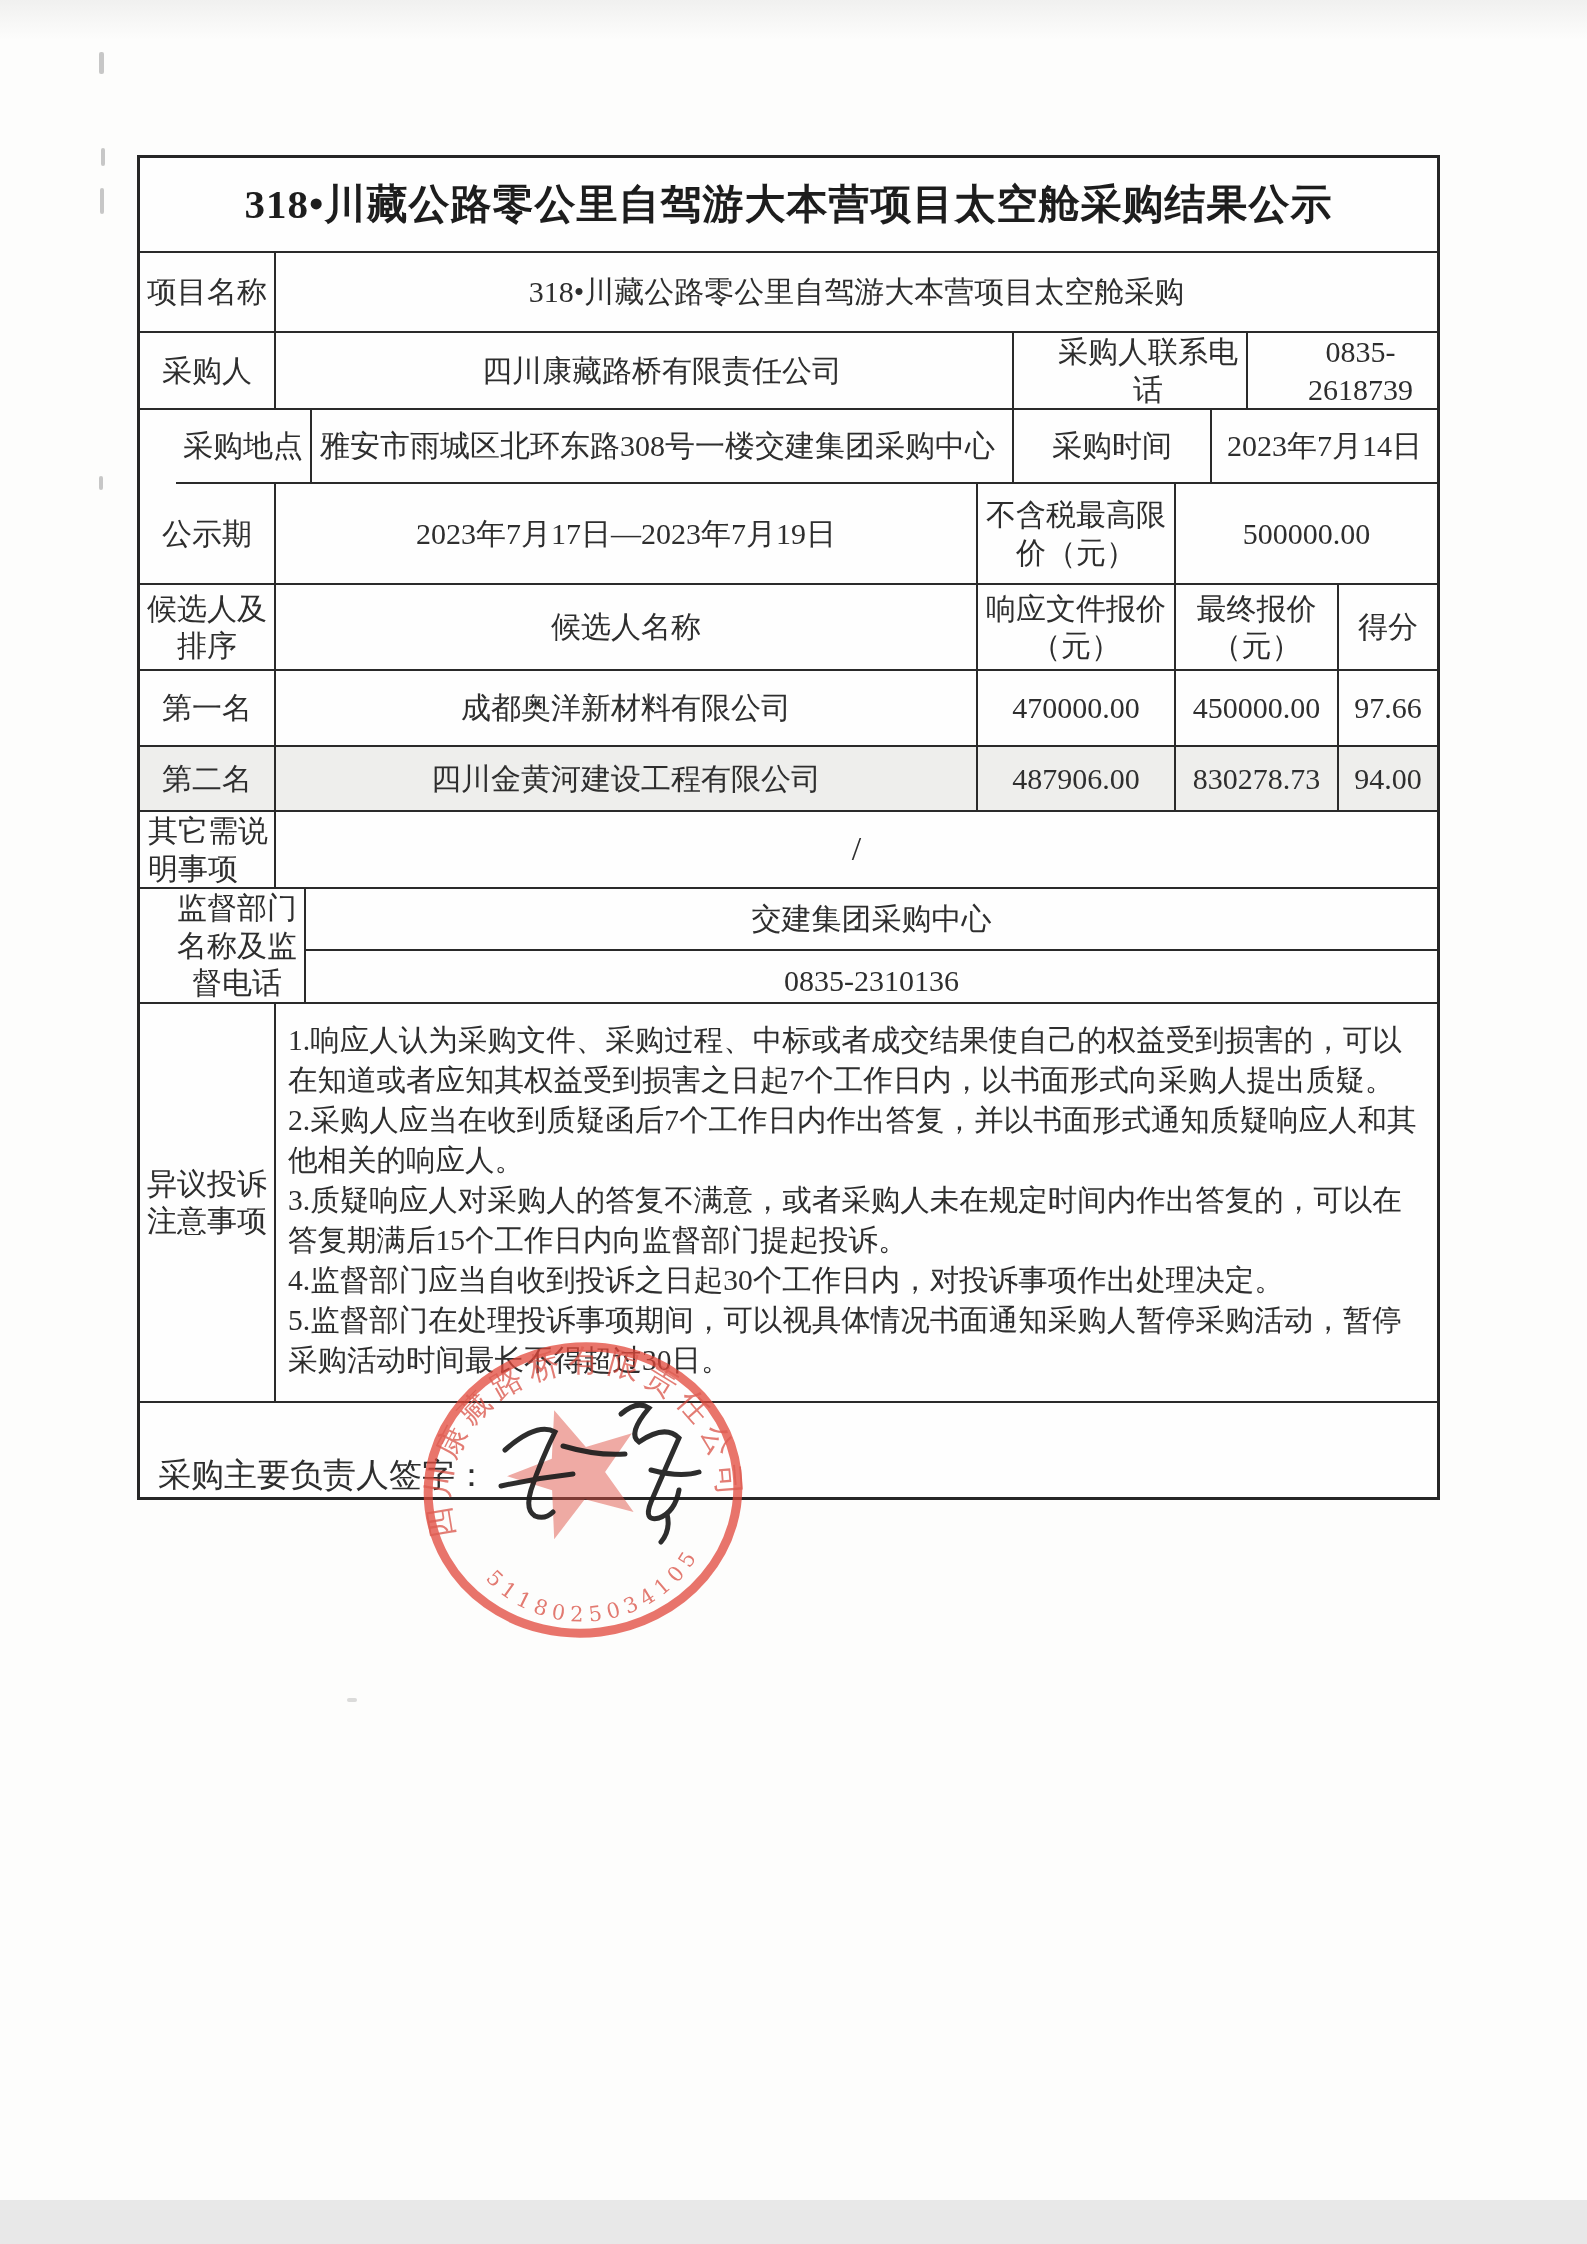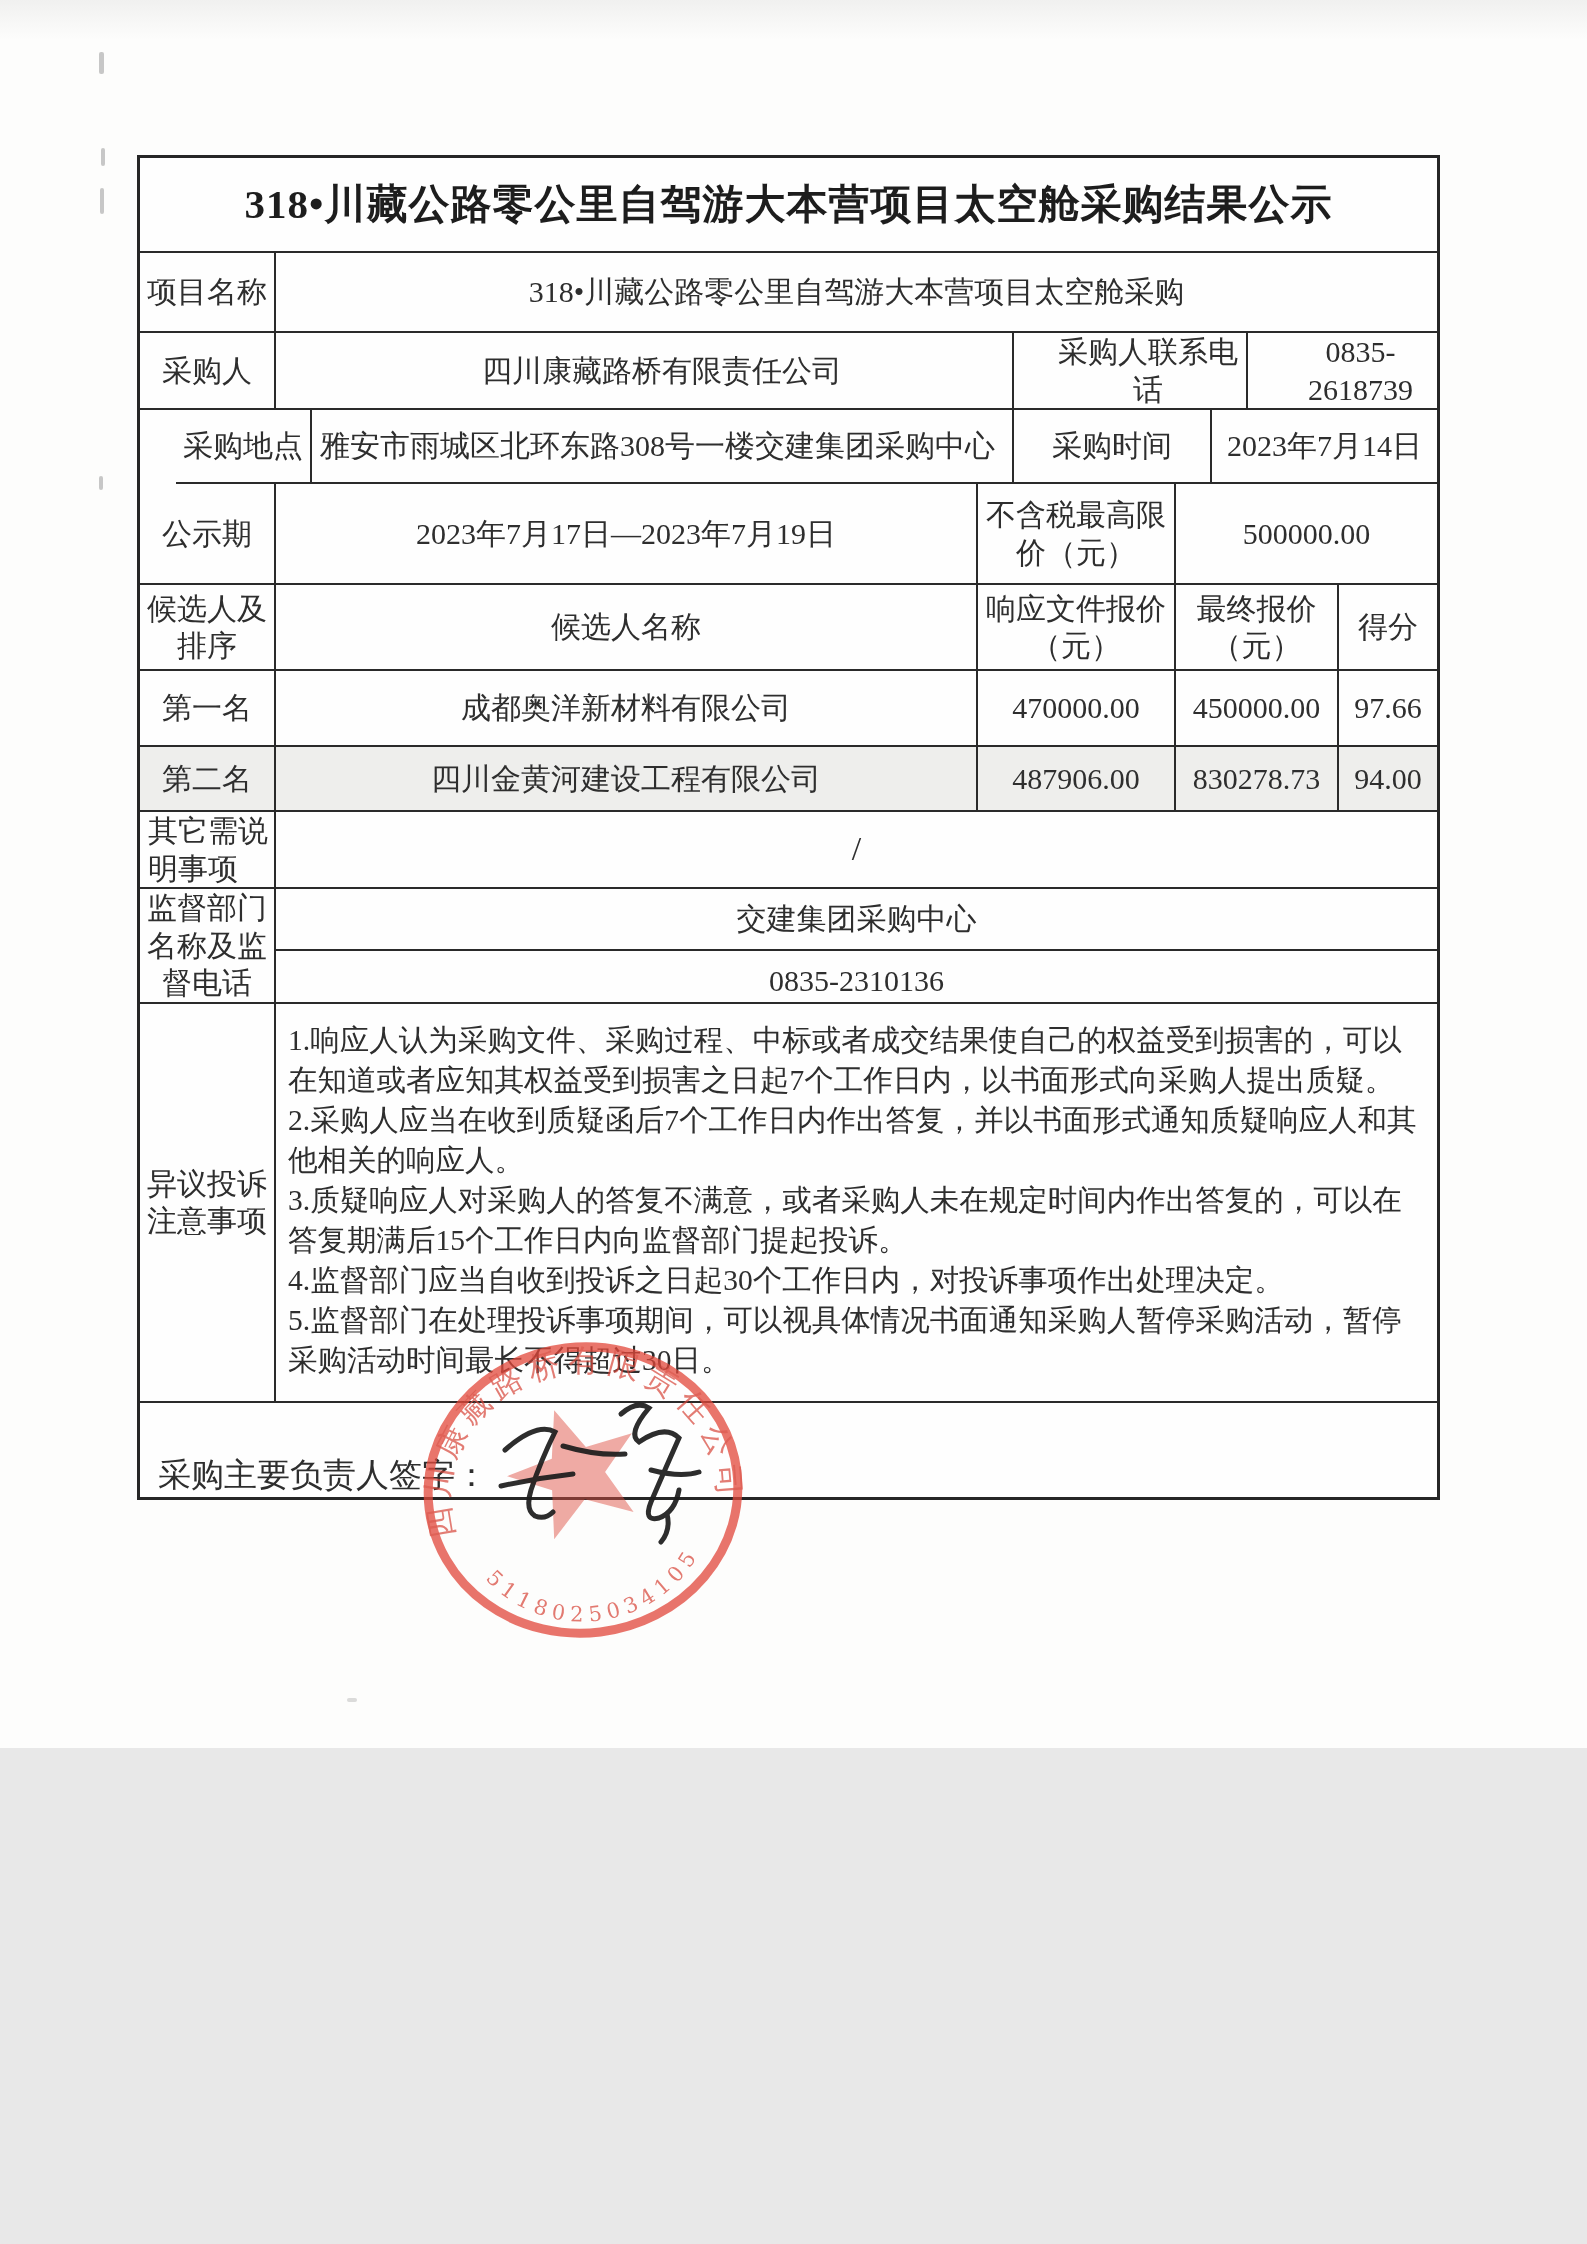--- a/index.html
+++ b/index.html
@@ -1,17 +1,17 @@
 <!DOCTYPE html>
 <html><head>
 <meta charset="utf-8">
 <style>
   html,body{margin:0;padding:0;background:#e8e8e8;}
   .page{
-    position:relative;width:1587px;height:1748px;background:#fdfdfc;
+    position:relative;width:1587px;height:2200px;background:#fdfdfc;
     font-family:"Liberation Serif","DejaVu Serif",serif;color:#2e2e2e;overflow:hidden;
   }
   .scanband{position:absolute;left:0;top:0;width:100%;height:40px;
     background:linear-gradient(180deg,#ededec 0%,#f7f7f6 60%,rgba(255,255,255,0)phones 100%);
     background:linear-gradient(180deg,#ededec,#fdfdfc);opacity:.8;}
   .speck{position:absolute;background:#9a9a9a;opacity:.55;border-radius:2px;}
   .scribble{position:absolute;color:#b4b2ae;font-size:26px;letter-spacing:6px;opacity:.8;
     transform:rotate(-2deg);font-family:"DejaVu Sans",sans-serif;}
   
   .doc-table{
@@ -36,21 +36,21 @@
   .r-title{flex-basis:95px;}
   .r-title .cell{font-size:41px;font-weight:bold;color:#1d1d1d;letter-spacing:1px;}
   .r-project{flex-basis:80px;}
   .r-purchaser{flex-basis:73px;gap:36px;}
   .r-location{flex-basis:74px;margin-left:36px;}
   .r-publicity{flex-basis:101px;}
   .r-candhead{flex-basis:86px;}
   .r-cand1{flex-basis:76px;}
   .r-cand2{flex-basis:65px;background:#eeeeec;}
   .r-other{flex-basis:69px;}
-  .r-superv{flex-basis:112px;}
+  .r-superv{flex-basis:112px;padding-left:30px;}
   .r-objection{flex-basis:399px;}
   .r-sign{flex-basis:115px;margin-top:16px;}
   .superv-right{flex:1 1 auto;display:flex;flex-direction:column;gap:10px;}
   .superv-right .sub{box-sizing:border-box;display:flex;align-items:center;justify-content:center;font-size:30px;}
   .superv-right .sub1{flex:0 0 62px;border-bottom:2px solid #2a2a2a;}
   .superv-right .sub2{flex:1 1 auto;}
   .objection-body{flex:1 1 auto;box-sizing:border-box;border-right:none;
     padding:16px 14px 0 12px;font-size:29.5px;line-height:40px;text-align:left;
     display:block;}
   .objection-body p{margin:0;}

